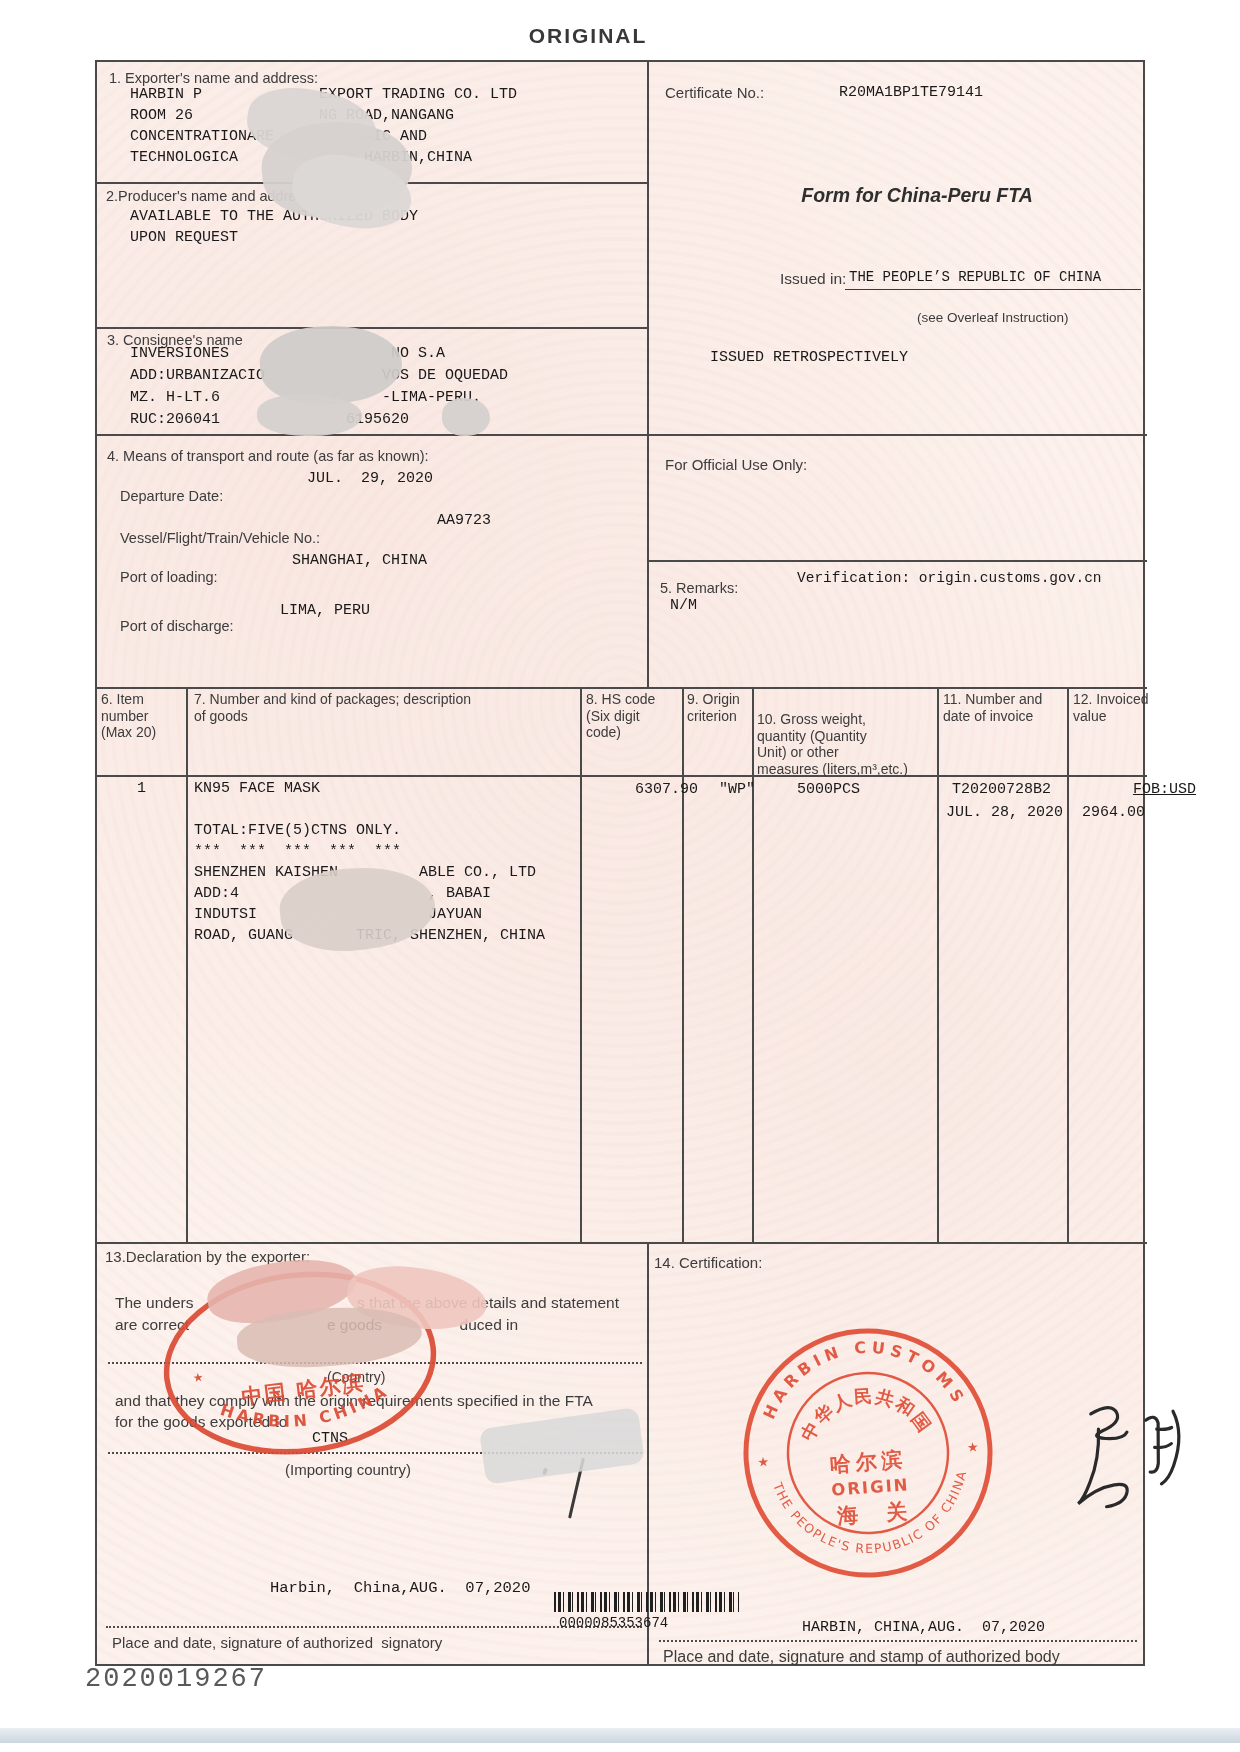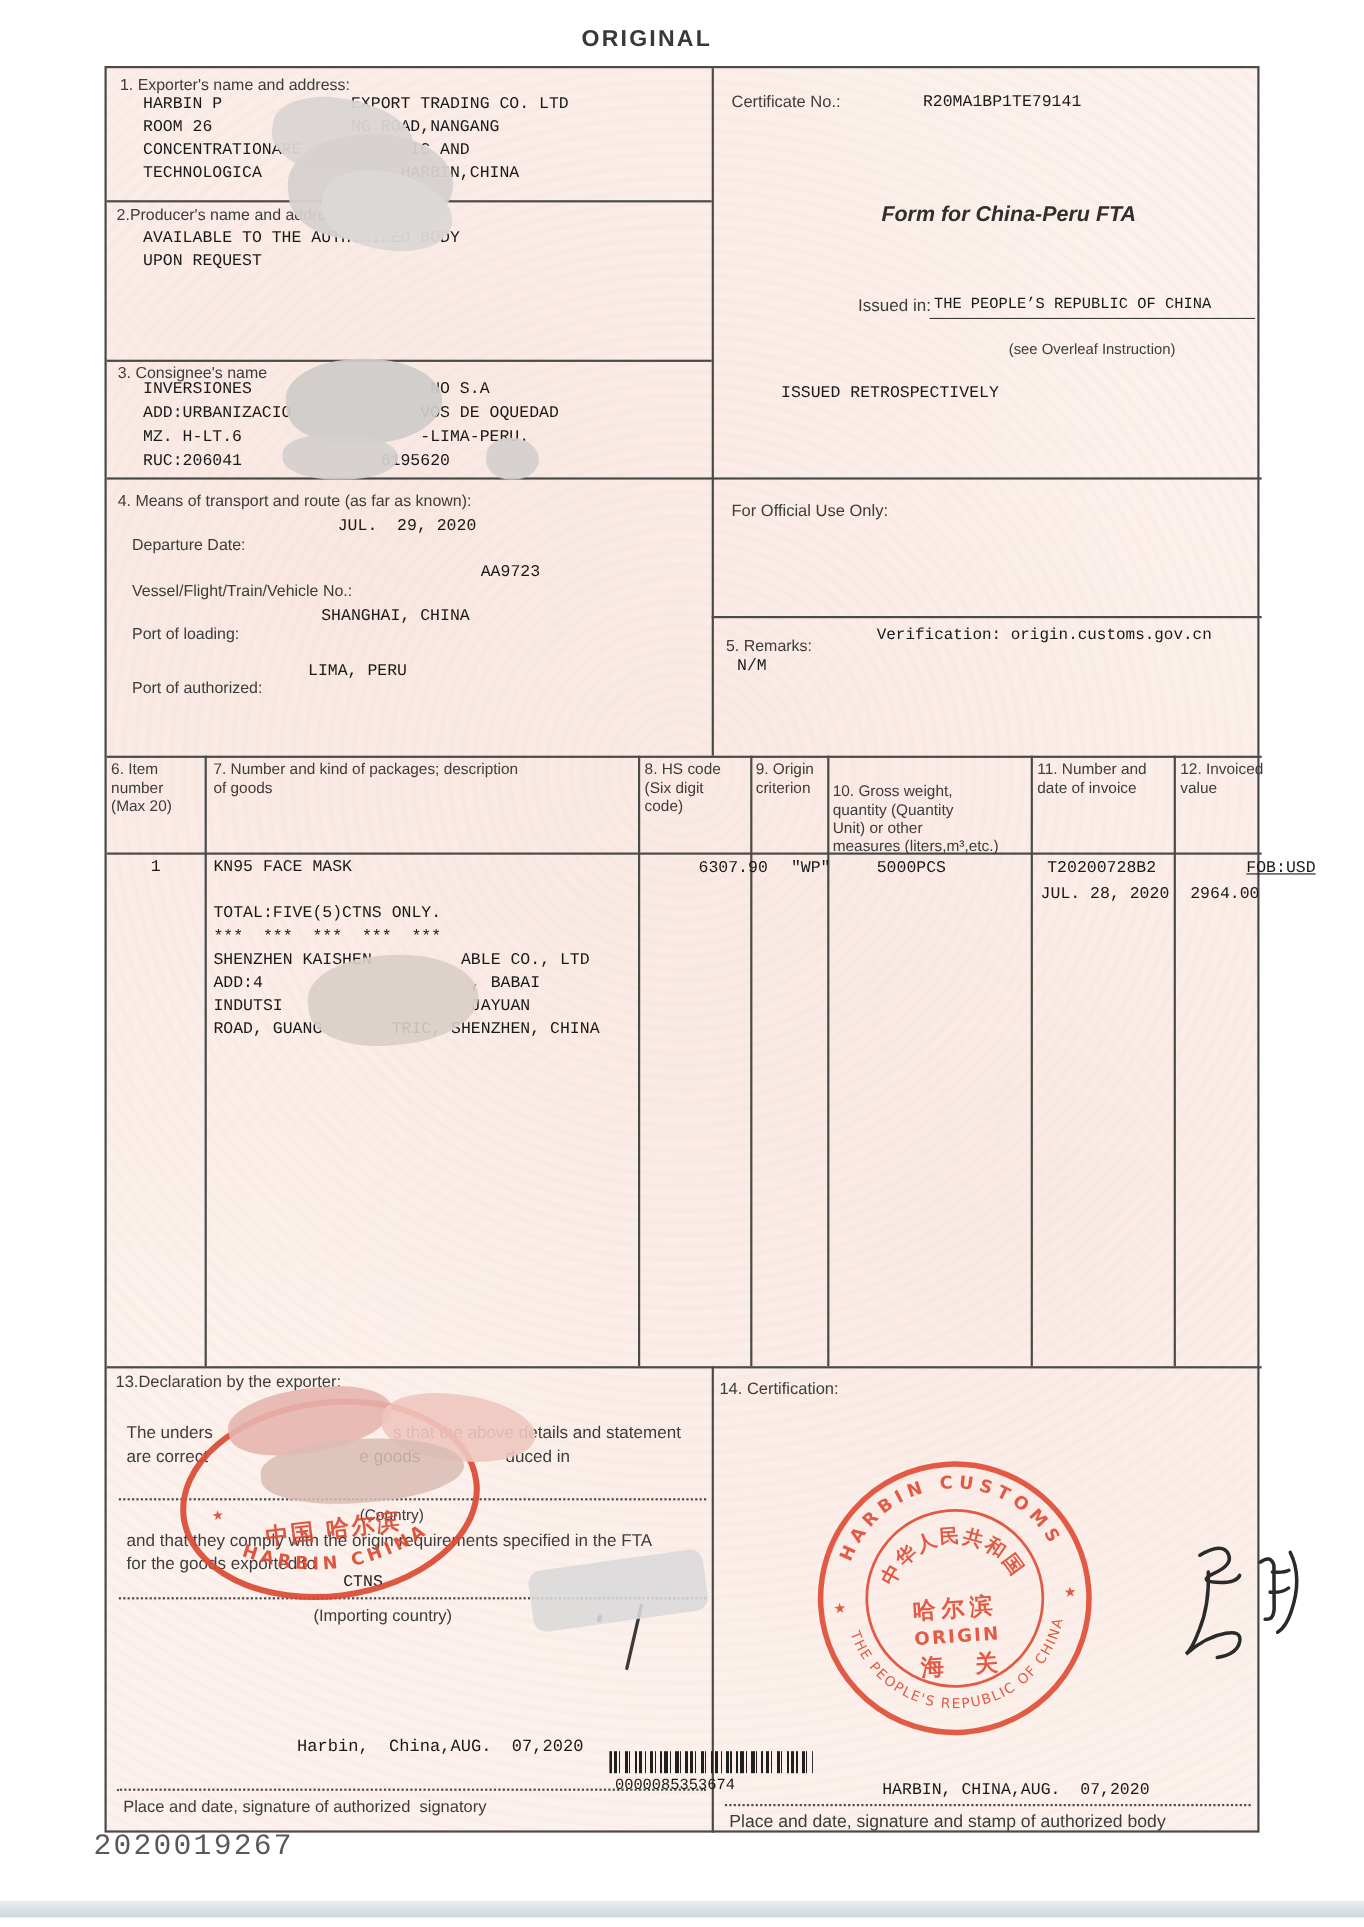--- a/index.html
+++ b/index.html
@@ -90,21 +90,21 @@
 RUC:206041              6195620</div>
 
   <div class="lab" style="left:10px;top:386px;">4. Means of transport and route (as far as known):</div>
   <div class="typ" style="left:210px;top:406px;">JUL.  29, 2020</div>
   <div class="lab" style="left:23px;top:426px;">Departure Date:</div>
   <div class="typ" style="left:340px;top:448px;">AA9723</div>
   <div class="lab" style="left:23px;top:468px;">Vessel/Flight/Train/Vehicle No.:</div>
   <div class="typ" style="left:195px;top:488px;">SHANGHAI, CHINA</div>
   <div class="lab" style="left:23px;top:507px;">Port of loading:</div>
   <div class="typ" style="left:183px;top:538px;">LIMA, PERU</div>
-  <div class="lab" style="left:23px;top:556px;">Port of authorized:</div>
+  <div class="lab" style="left:23px;top:556px;">Port of discharge:</div>
 
   <div class="lab" style="left:568px;top:22px;font-size:15px;">Certificate No.:</div>
   <div class="typ" style="left:718px;top:20px;margin-left:24px;">R20MA1BP1TE79141</div>
   <div class="t1" style="top:122px;font-size:19.5px;font-style:italic;">Form for China-Peru FTA</div>
   <div class="lab" style="left:683px;top:208px;font-size:15.5px;">Issued in:</div>
   <div class="typ" style="left:752px;top:205px;font-size:14px;">THE PEOPLE’S REPUBLIC OF CHINA</div>
   <div class="underl" style="left:748px;top:227px;width:296px;"></div>
   <div class="lab" style="left:820px;top:248px;font-size:13.5px;">(see Overleaf Instruction)</div>
   <div class="typ" style="left:613px;top:285px;">ISSUED RETROSPECTIVELY</div>
 

